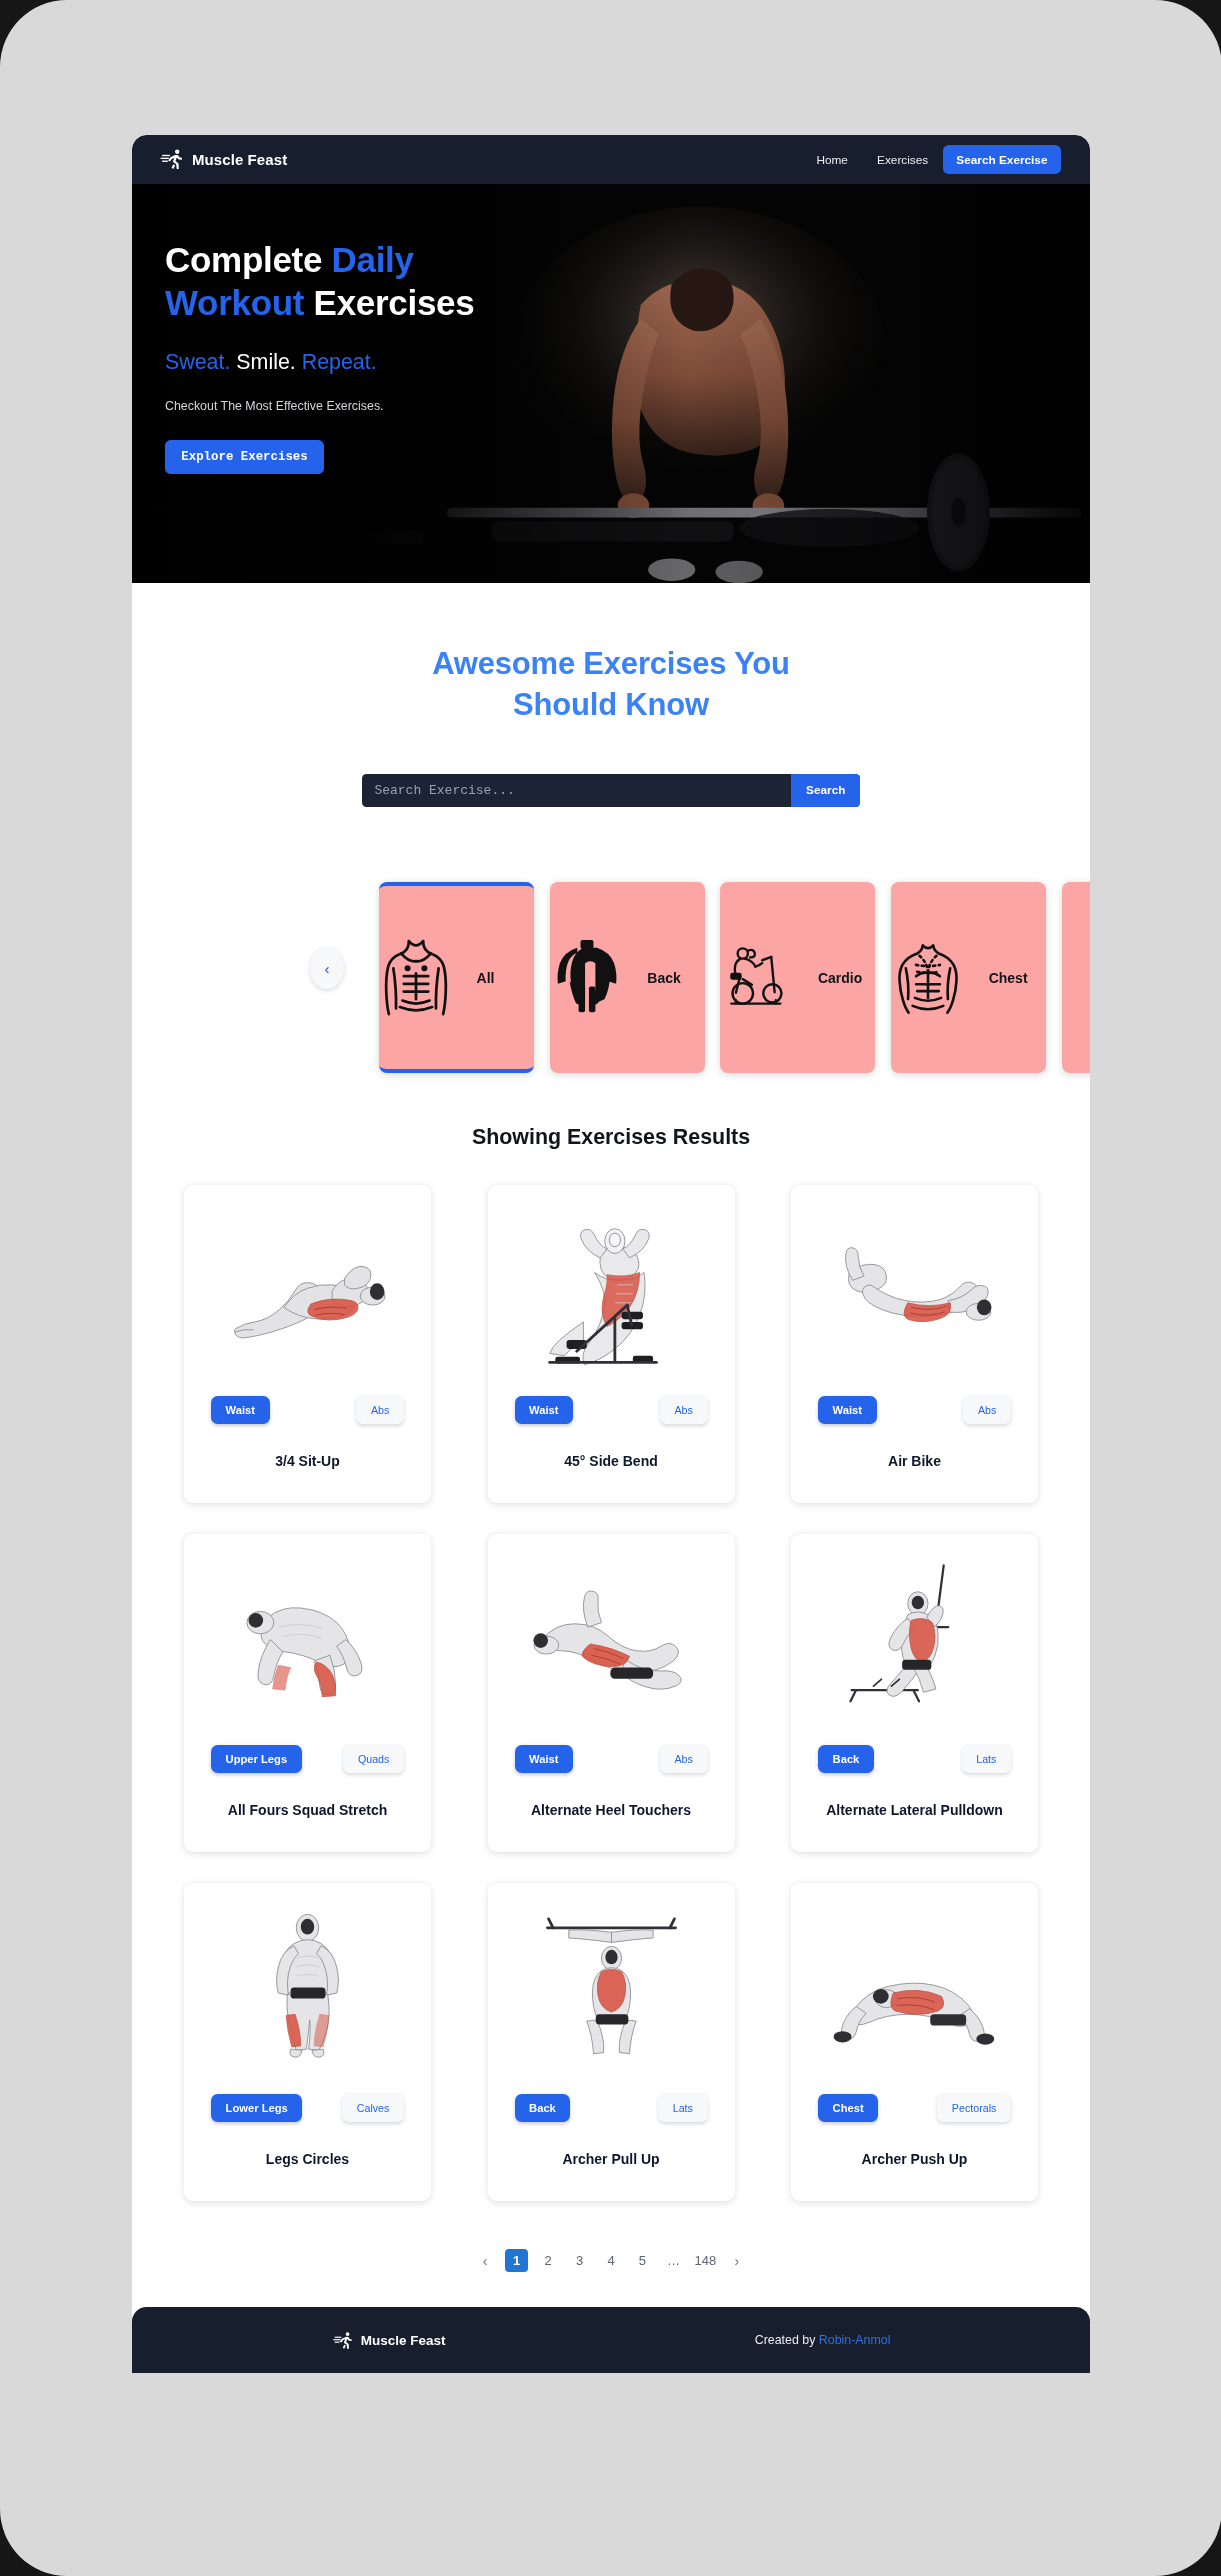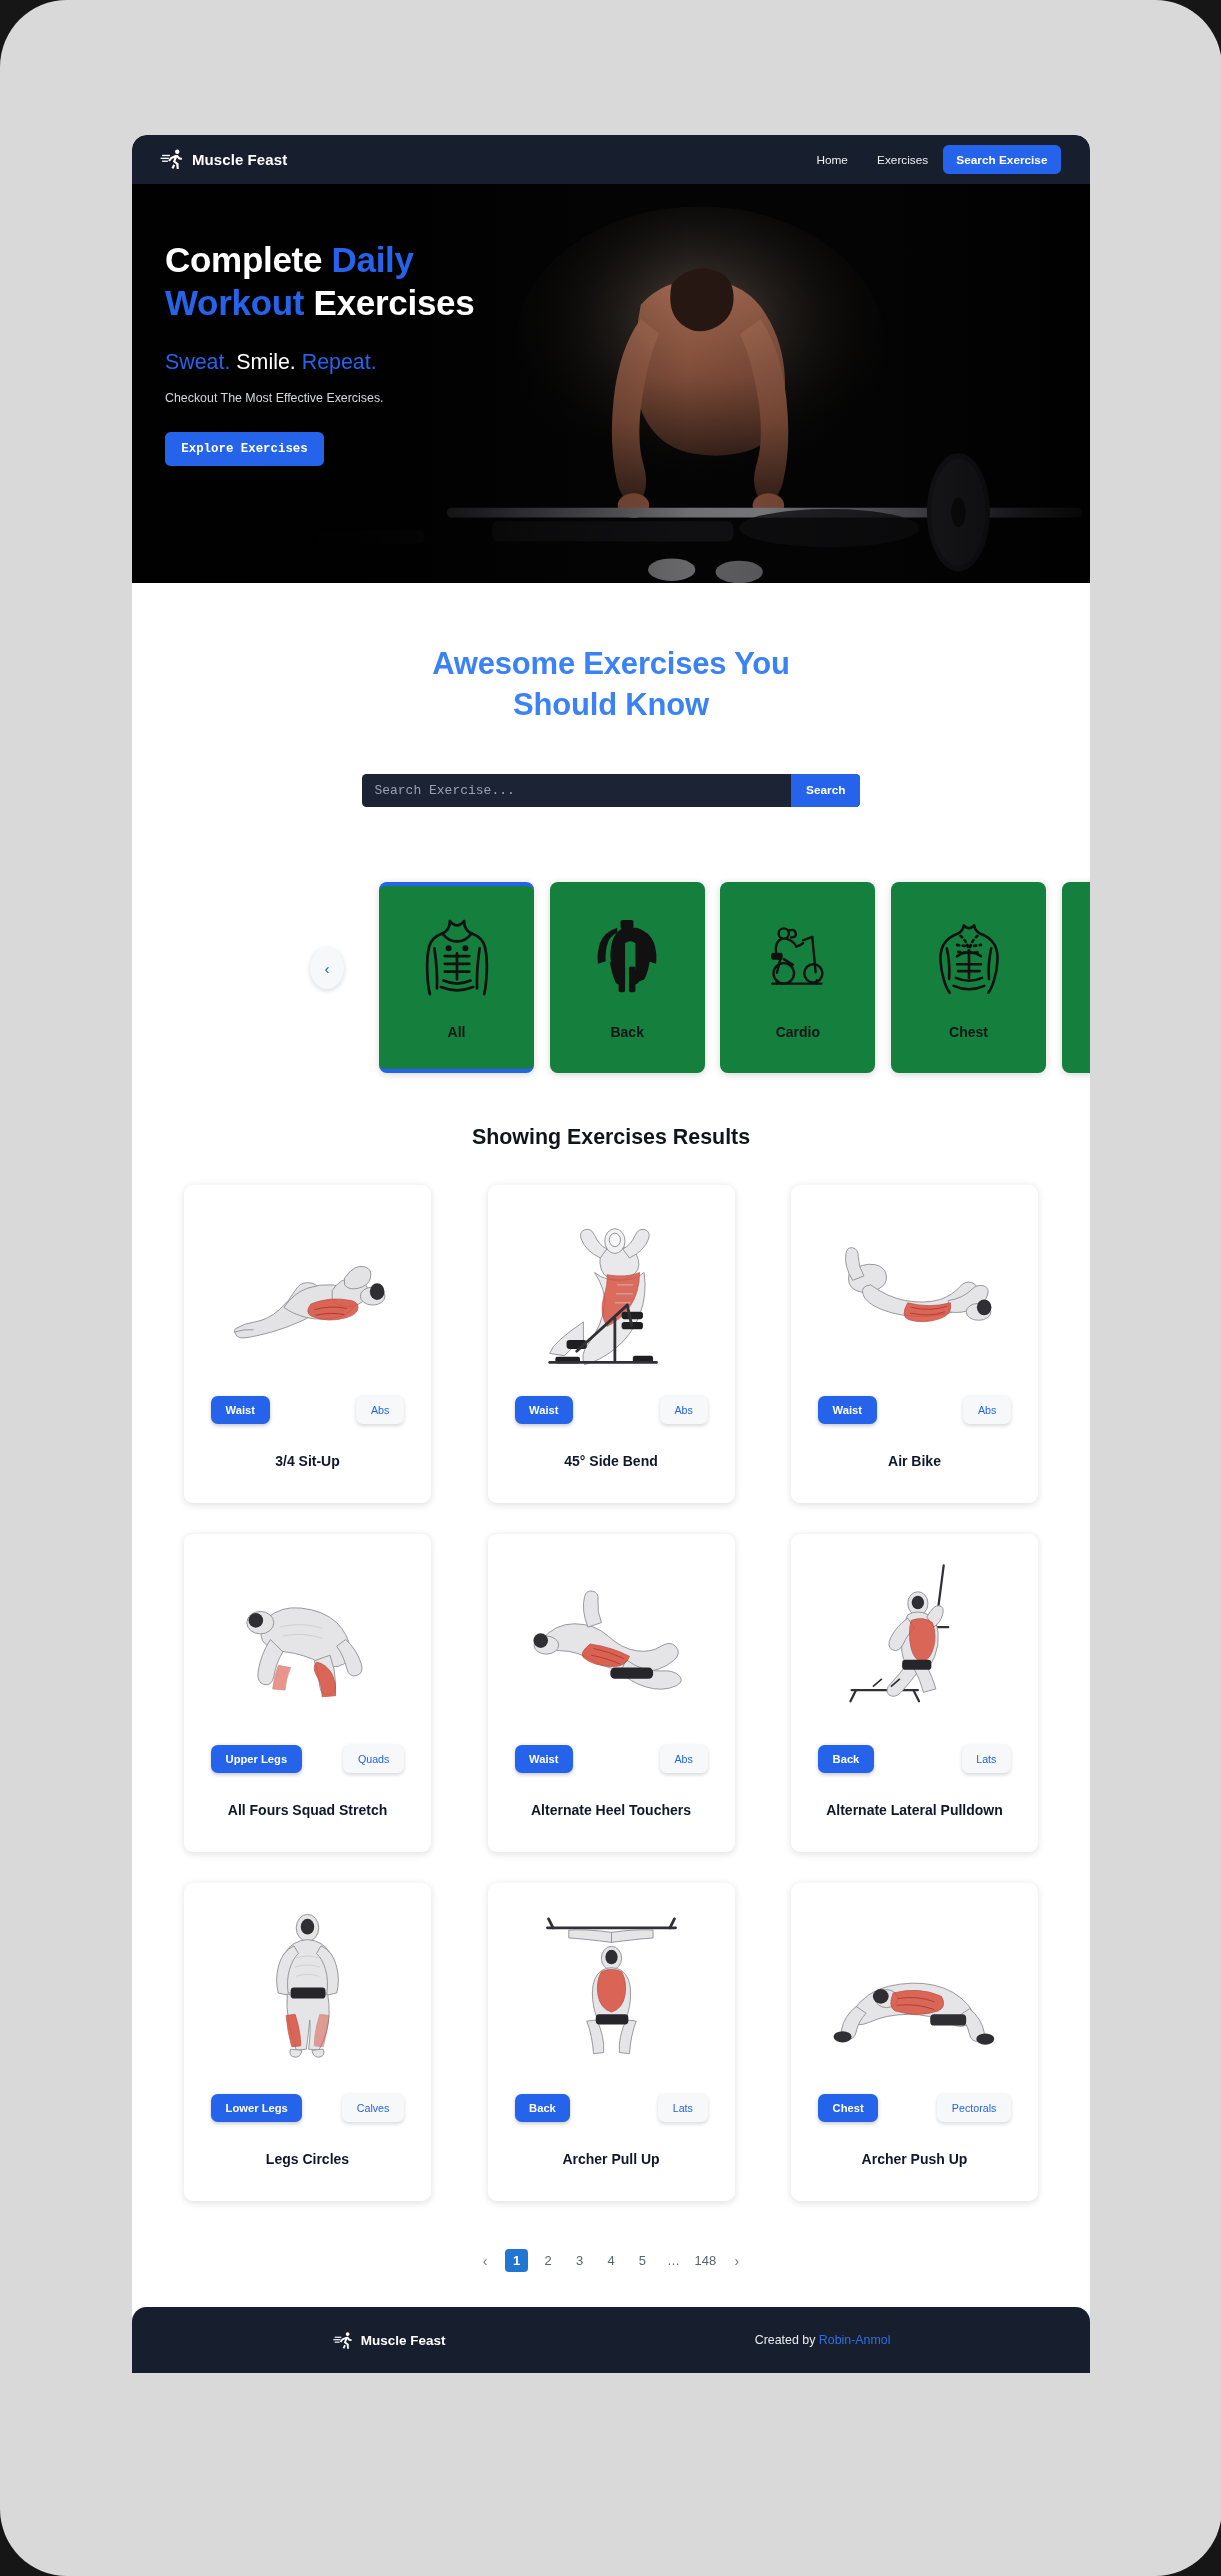--- a/index.html
+++ b/index.html
@@ -114,21 +114,21 @@
   }
   .accent { color: #2563eb; }
   .hero-tag {
     margin-top: 26px;
     font-size: 21.4px;
     font-weight: 500;
     color: #ffffff;
   }
   .hero-tag .blue { color: #2563eb; }
   .hero-sub {
-    margin-top: 16px;
+    margin-top: 24px;
     font-size: 12.4px;
     color: #d5d7db;
   }
   .hero-btn {
     margin-top: 27px;
     display: inline-block;
     background: #2563eb;
     color: #fff;
     font-size: 12.4px;
     font-weight: 700;
@@ -192,27 +192,26 @@
   .carousel-track {
     position: absolute;
     left: 247px;
     top: 12.4px;
     display: flex;
     gap: 15.7px;
   }
   .cat-card {
     width: 155px;
     height: 191px;
-    background: #15803d;
+    background: #fca5a5;
     border-radius: 7.9px;
     box-shadow: 0 1.7px 7.3px rgba(20,25,40,.16);
     display: flex;
-    flex-direction: column;
+    flex-direction: row;
     align-items: center;
-    justify-content: center;
     gap: 23.6px;
     cursor: pointer;
     flex: 0 0 auto;
   }
   .cat-card.active {
     border-top: 4.5px solid #2563eb;
     border-bottom: 4.5px solid #2563eb;
   }
   .cat-icon { width: 74px; height: 84px; display:block; }
   .cat-label {

